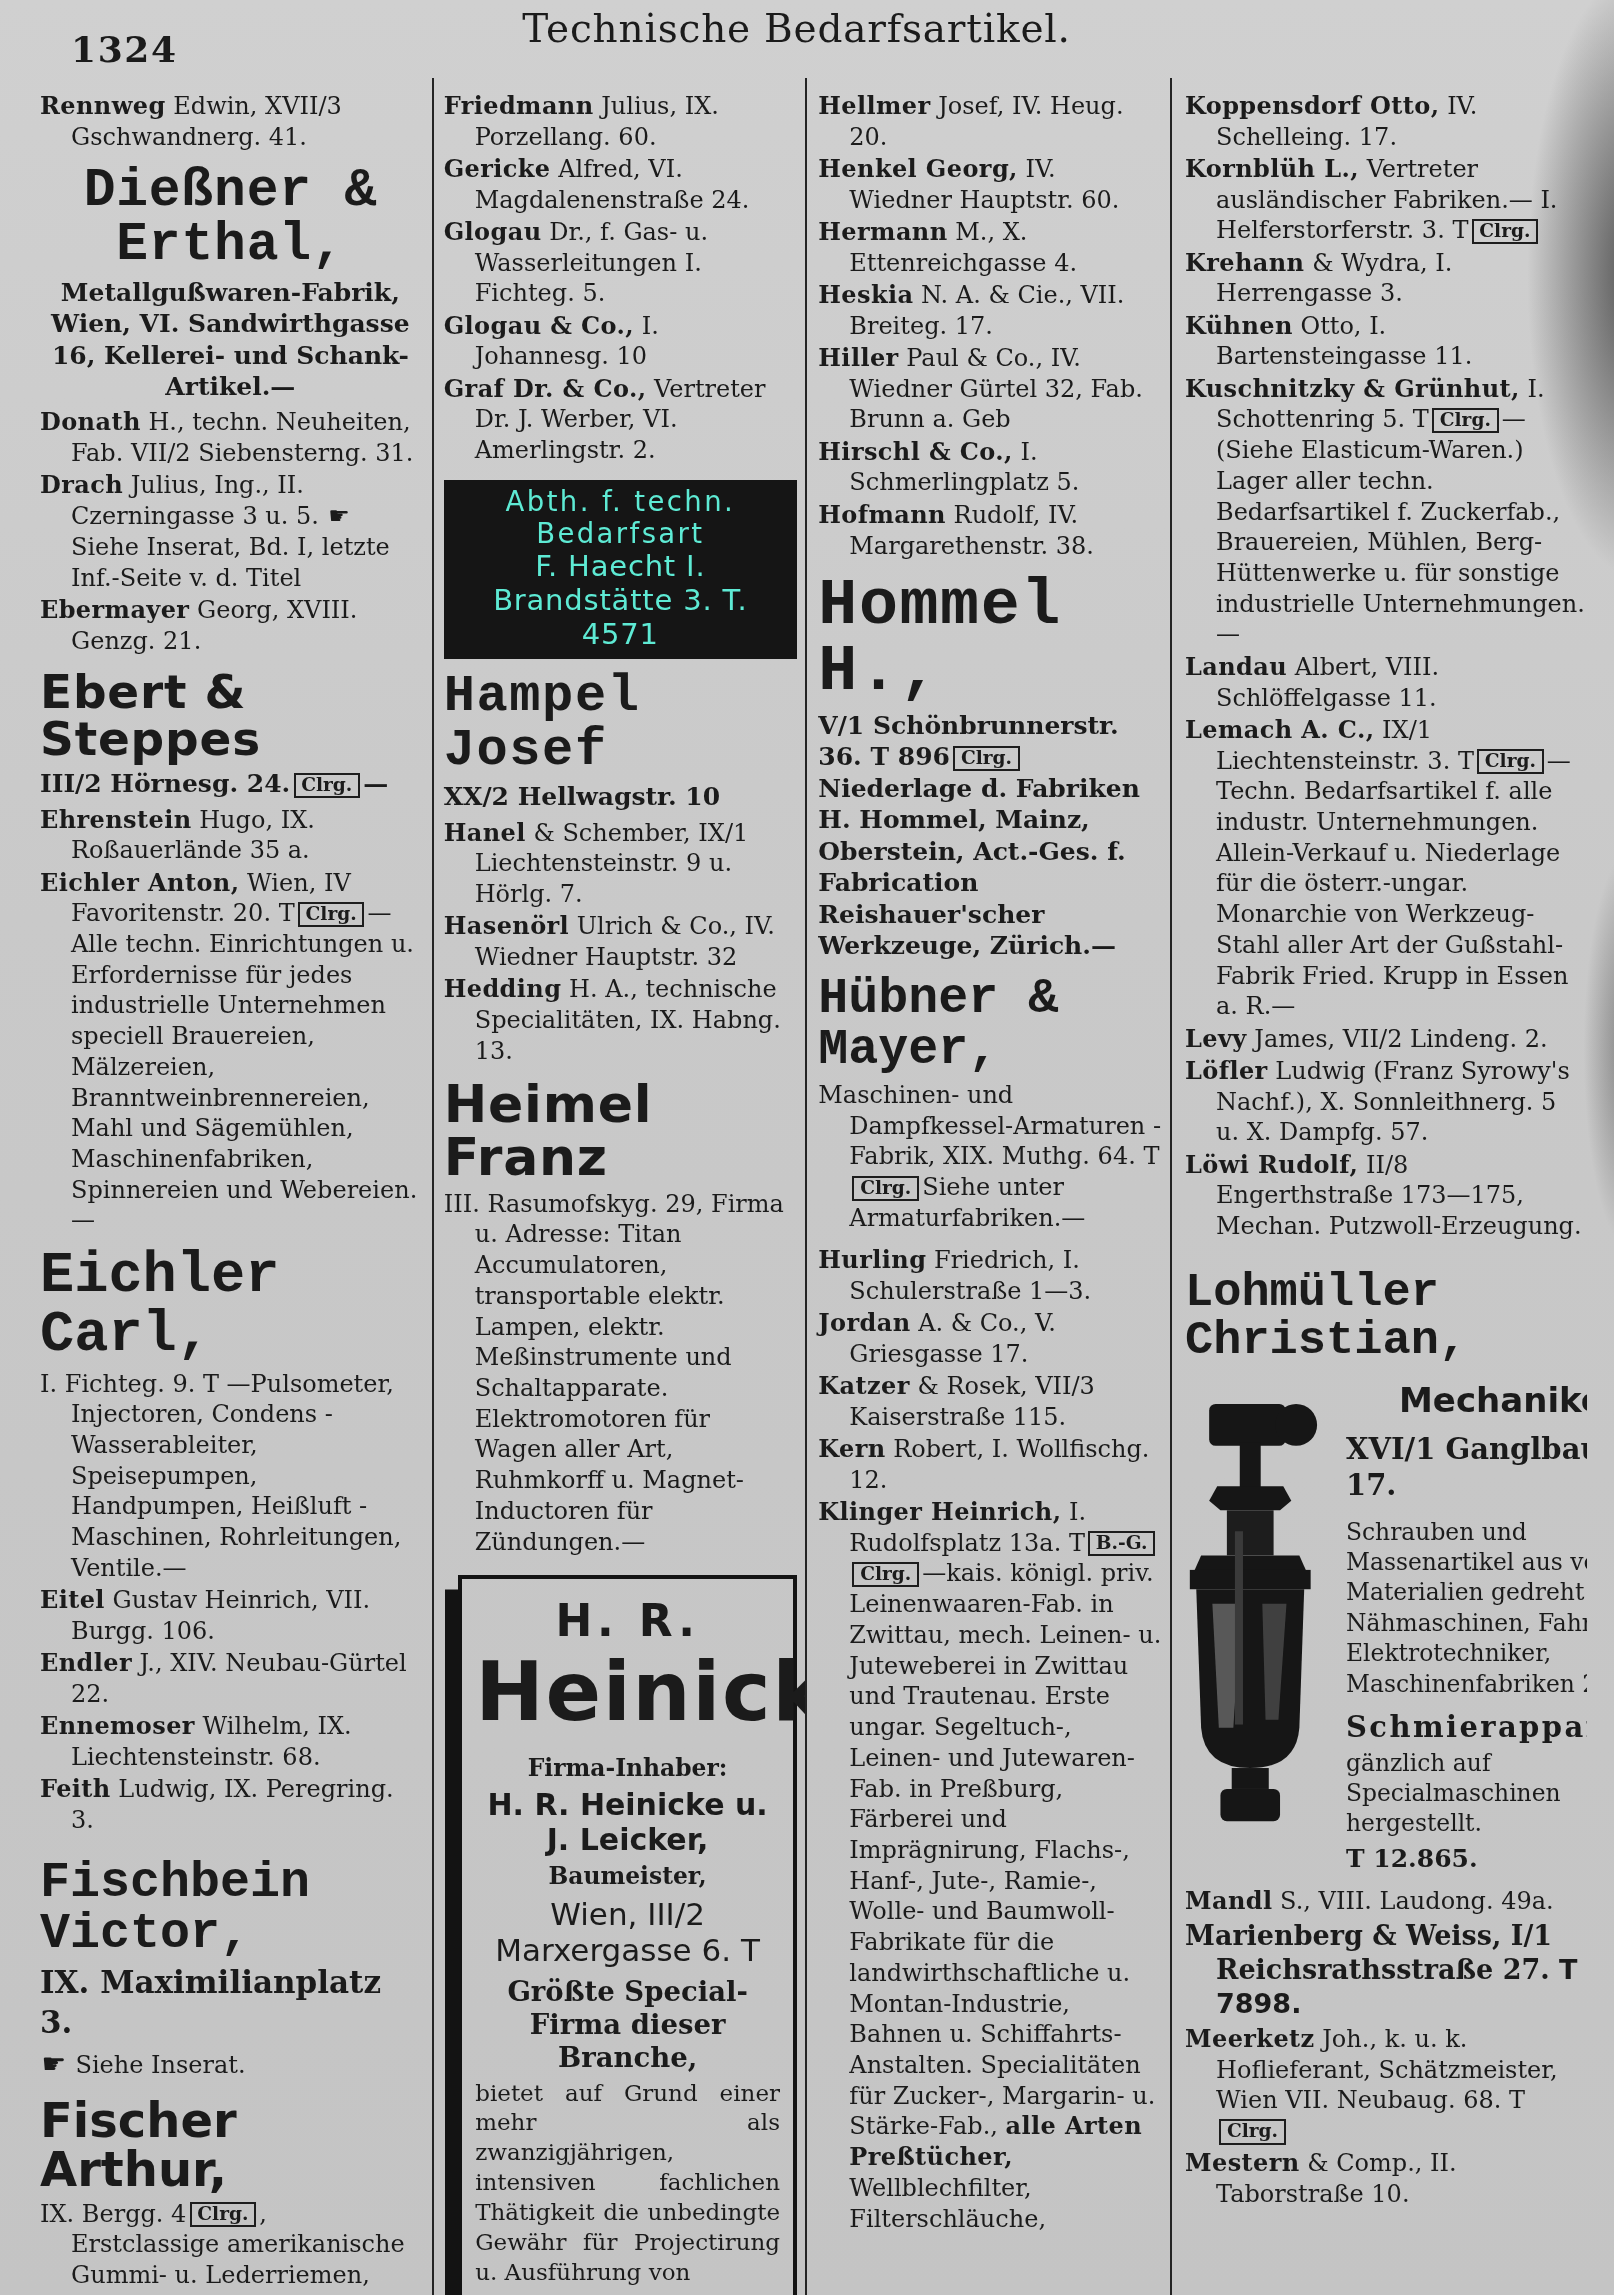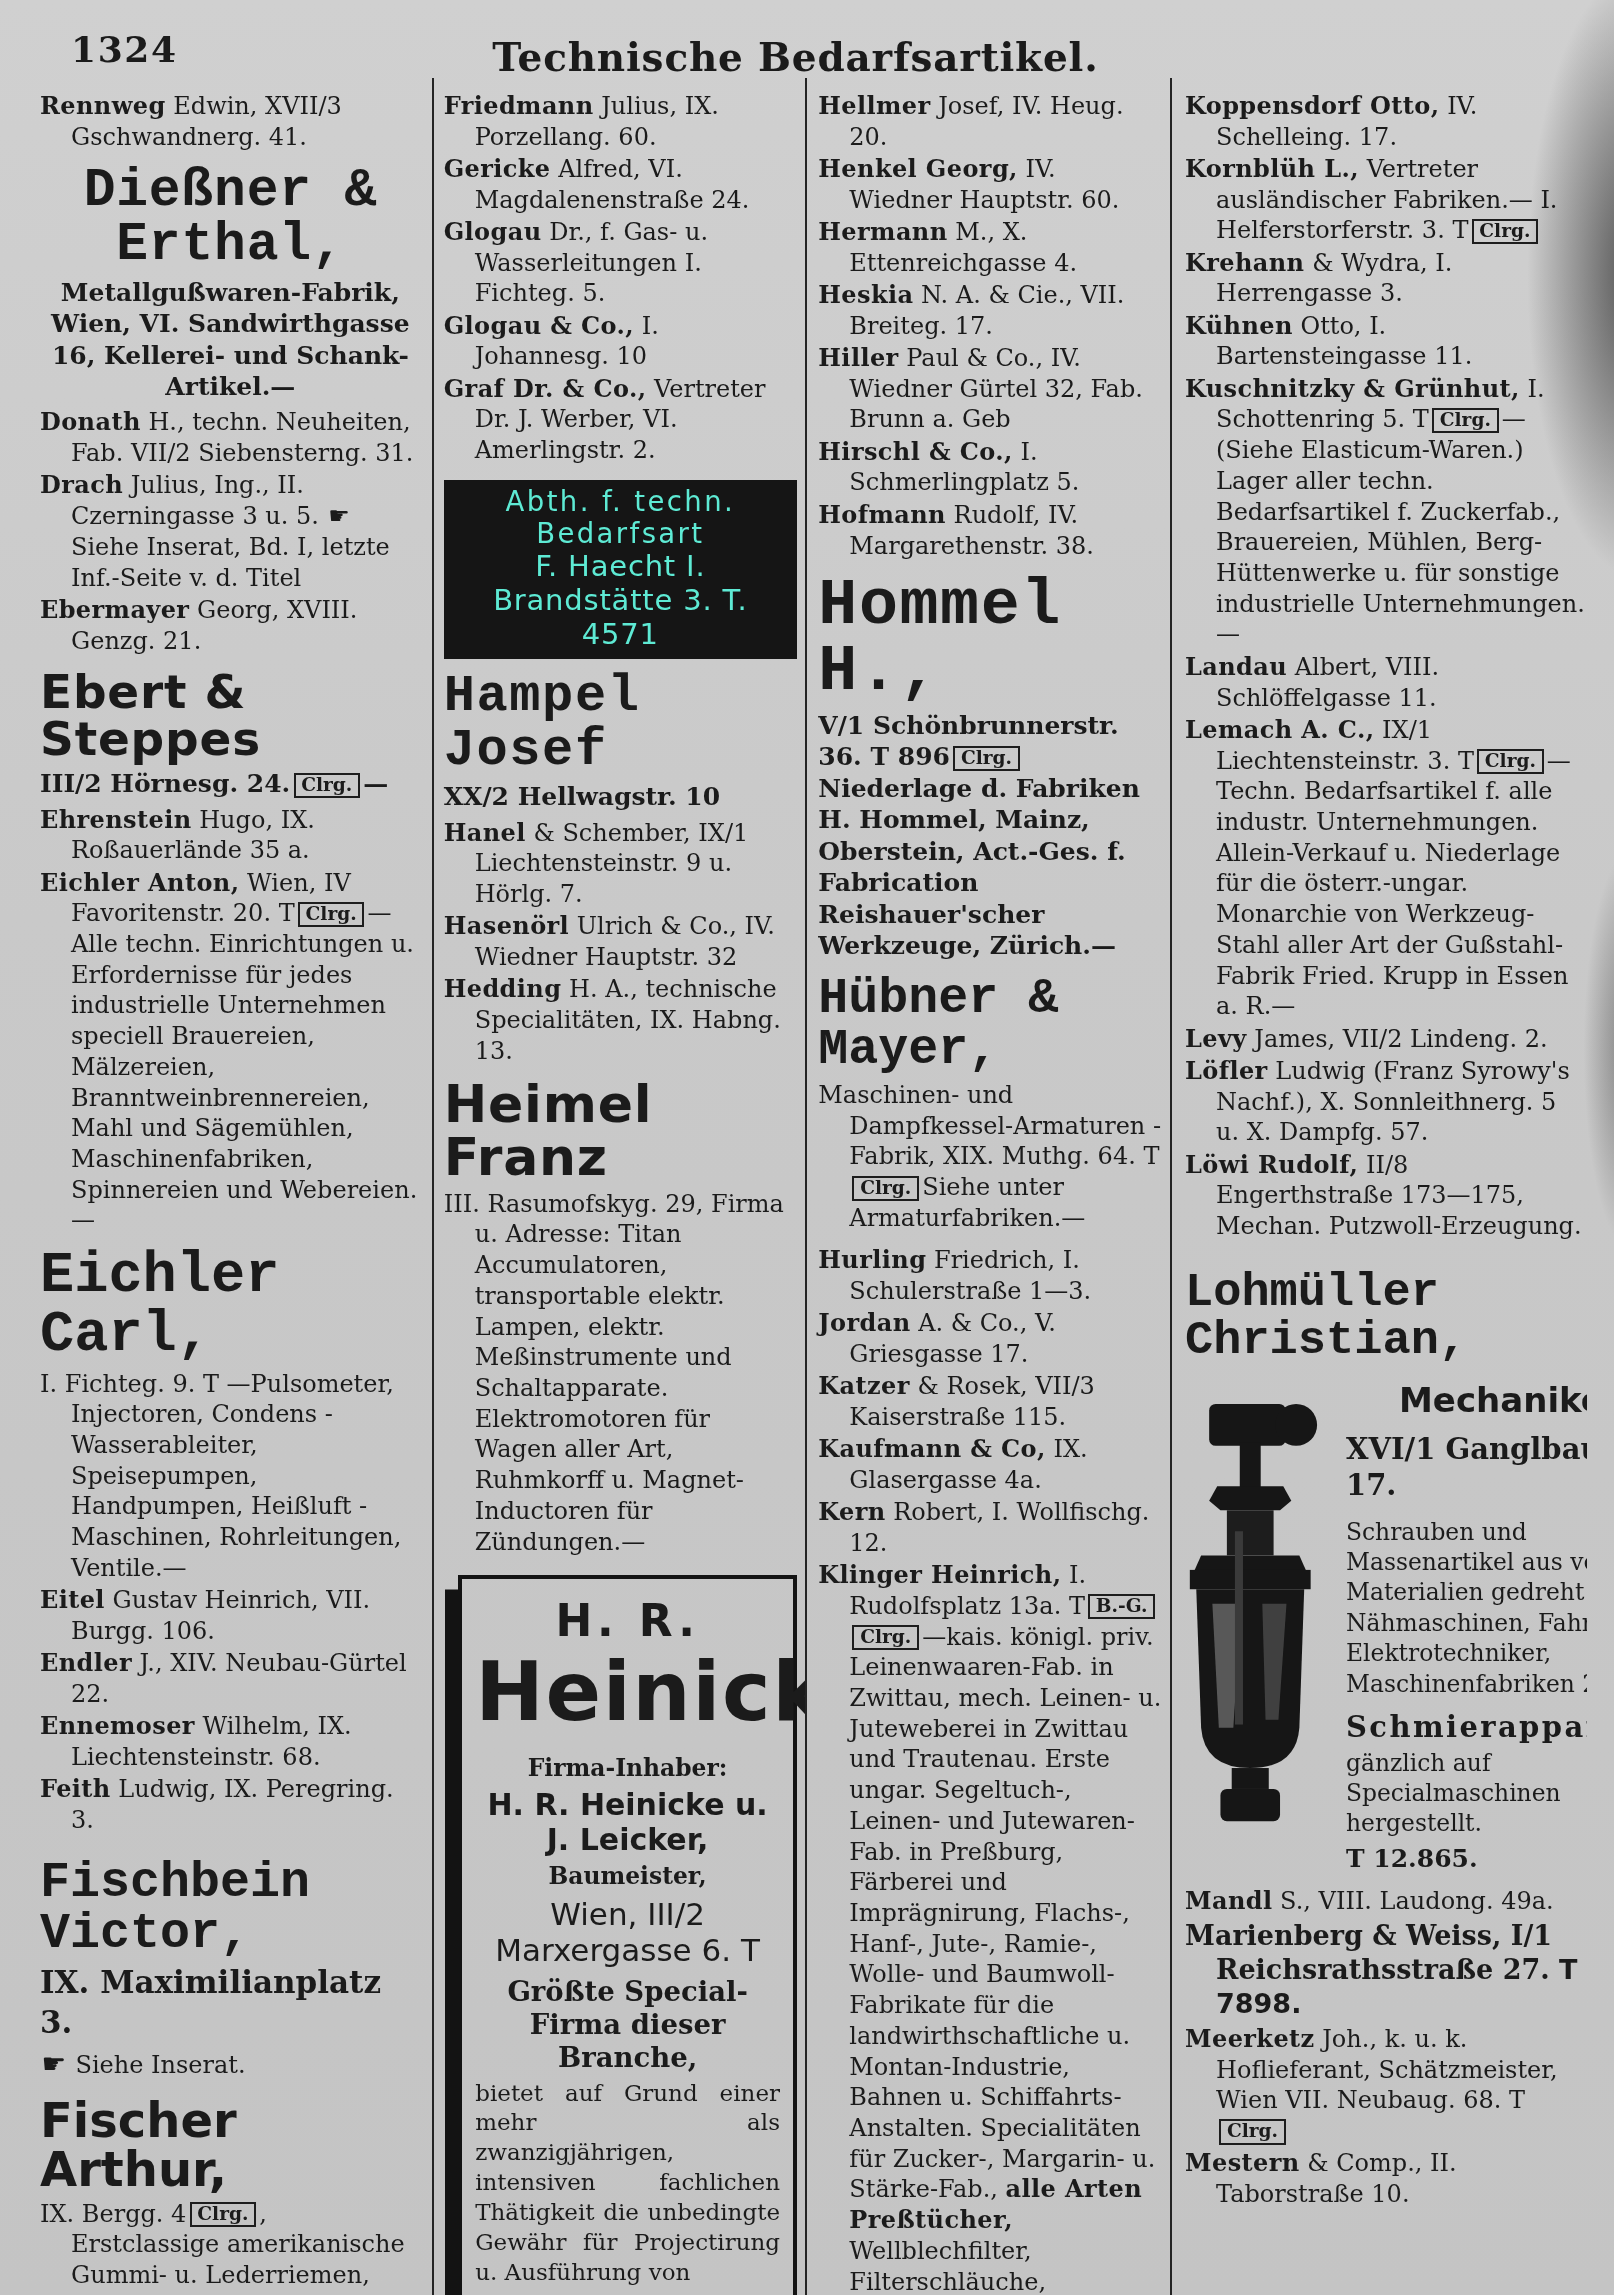--- a/index.html
+++ b/index.html
@@ -7,22 +7,22 @@
   .page{position:relative;width:1615px;height:2295px;overflow:hidden;
         background:linear-gradient(180deg,#d0d0d0 0%,#c9c9c9 40%,#c4c4c4 100%);
         font-family:"DejaVu Serif",serif;color:#1b1b1b;}
   .scan-shadow{position:absolute;right:-24px;top:-32px;width:113px;height:614px;
         background:radial-gradient(ellipse at right,rgba(10,10,10,.65),rgba(10,10,10,0) 70%);}
   .scan-shadow2{position:absolute;right:-16px;top:848px;width:48px;height:404px;
         background:radial-gradient(ellipse at right,rgba(10,10,10,.4),rgba(10,10,10,0) 70%);}
 
   .header{position:relative;height:78px;}
   .pageno{position:absolute;left:71px;top:27.5px;font-size:36px;font-weight:700;letter-spacing:1.6px;}
-  .journal-title{position:absolute;left:50%;top:34px;transform:translateX(-52%);
-        font-size:39px;font-weight:700;letter-spacing:0.8px;}
+  .journal-title{position:absolute;left:50%;top:6px;transform:translateX(-52%);
+        font-size:39px;font-weight:400;letter-spacing:0.8px;}
 
   .cols{display:flex;align-items:stretch;padding:0 27.5px 0 40px;height:2218px;}
   .col{overflow:hidden;box-sizing:border-box;padding-top:11.3px;}
   .c1{width:392px;padding-right:11.3px;}
   .c2{width:373px;padding:11.3px 8px 0 9.7px;border-left:2.4px solid #242424;}
   .c3{width:365px;padding:11.3px 8px 0 11.3px;border-left:2.4px solid #242424;}
   .c4{width:417px;padding:11.3px 0 0 13px;border-left:2.4px solid #242424;}
 
   .entry{font-size:24px;line-height:1.28;padding-left:31px;text-indent:-31px;margin:1.6px 0;}
   .lead{font-weight:700;letter-spacing:0.4px;}
@@ -170,21 +170,20 @@
 
       <div class="bh serif-h hommel">Hommel H.,</div>
       <div class="sub"><span>V/1 Schönbrunnerstr. 36. T 896</span><span class="badge">Clrg.</span><span>Niederlage d. Fabriken H. Hommel, Mainz, Oberstein, Act.-Ges. f. Fabrication Reishauer'scher Werkzeuge, Zürich.—</span></div>
 
       <div class="bh serif-h huebner">Hübner &amp; Mayer,</div>
       <div class="entry"><span>Maschinen- und Dampfkessel-Armaturen - Fabrik, XIX. Muthg. 64. T</span><span class="badge">Clrg.</span><span>Siehe unter Armaturfabriken.—</span></div>
 
       <div class="entry" style="margin-top:11.3px;"><span class="lead">Hurling</span> <span>Friedrich, I. Schulerstraße 1—3.</span></div>
       <div class="entry"><span class="lead">Jordan</span> <span>A. &amp; Co., V. Griesgasse 17.</span></div>
       <div class="entry"><span class="lead">Katzer</span> <span>&amp; Rosek, VII/3 Kaiserstraße 115.</span></div>
-      <div class="entry"><span class="lead">Kaufmann &amp; Co,</span> <span>IX. Glasergasse 4a.</span></div>
       <div class="entry"><span class="lead">Kern</span> <span>Robert, I. Wollfischg. 12.</span></div>
 
       <div class="entry">
         <span class="lead">Klinger Heinrich,</span>
         <span>I. Rudolfsplatz 13a. T</span><span class="badge">B.-G.</span><span class="badge">Clrg.</span><span>—kais. königl. priv. Leinenwaaren-Fab. in Zwittau, mech. Leinen- u. Juteweberei in Zwittau und Trautenau. Erste ungar. Segeltuch-, Leinen- und Jutewaren-Fab. in Preßburg, Färberei und Imprägnirung, Flachs-, Hanf-, Jute-, Ramie-, Wolle- und Baumwoll-Fabrikate für die landwirthschaftliche u. Montan-Industrie, Bahnen u. Schiffahrts-Anstalten. Specialitäten für Zucker-, Margarin- u. Stärke-Fab., </span><span class="lead">alle Arten Preßtücher,</span><span> Wellblechfilter, Filterschläuche, </span>
       </div>
 
     </div>
 
     <div class="col c4">

